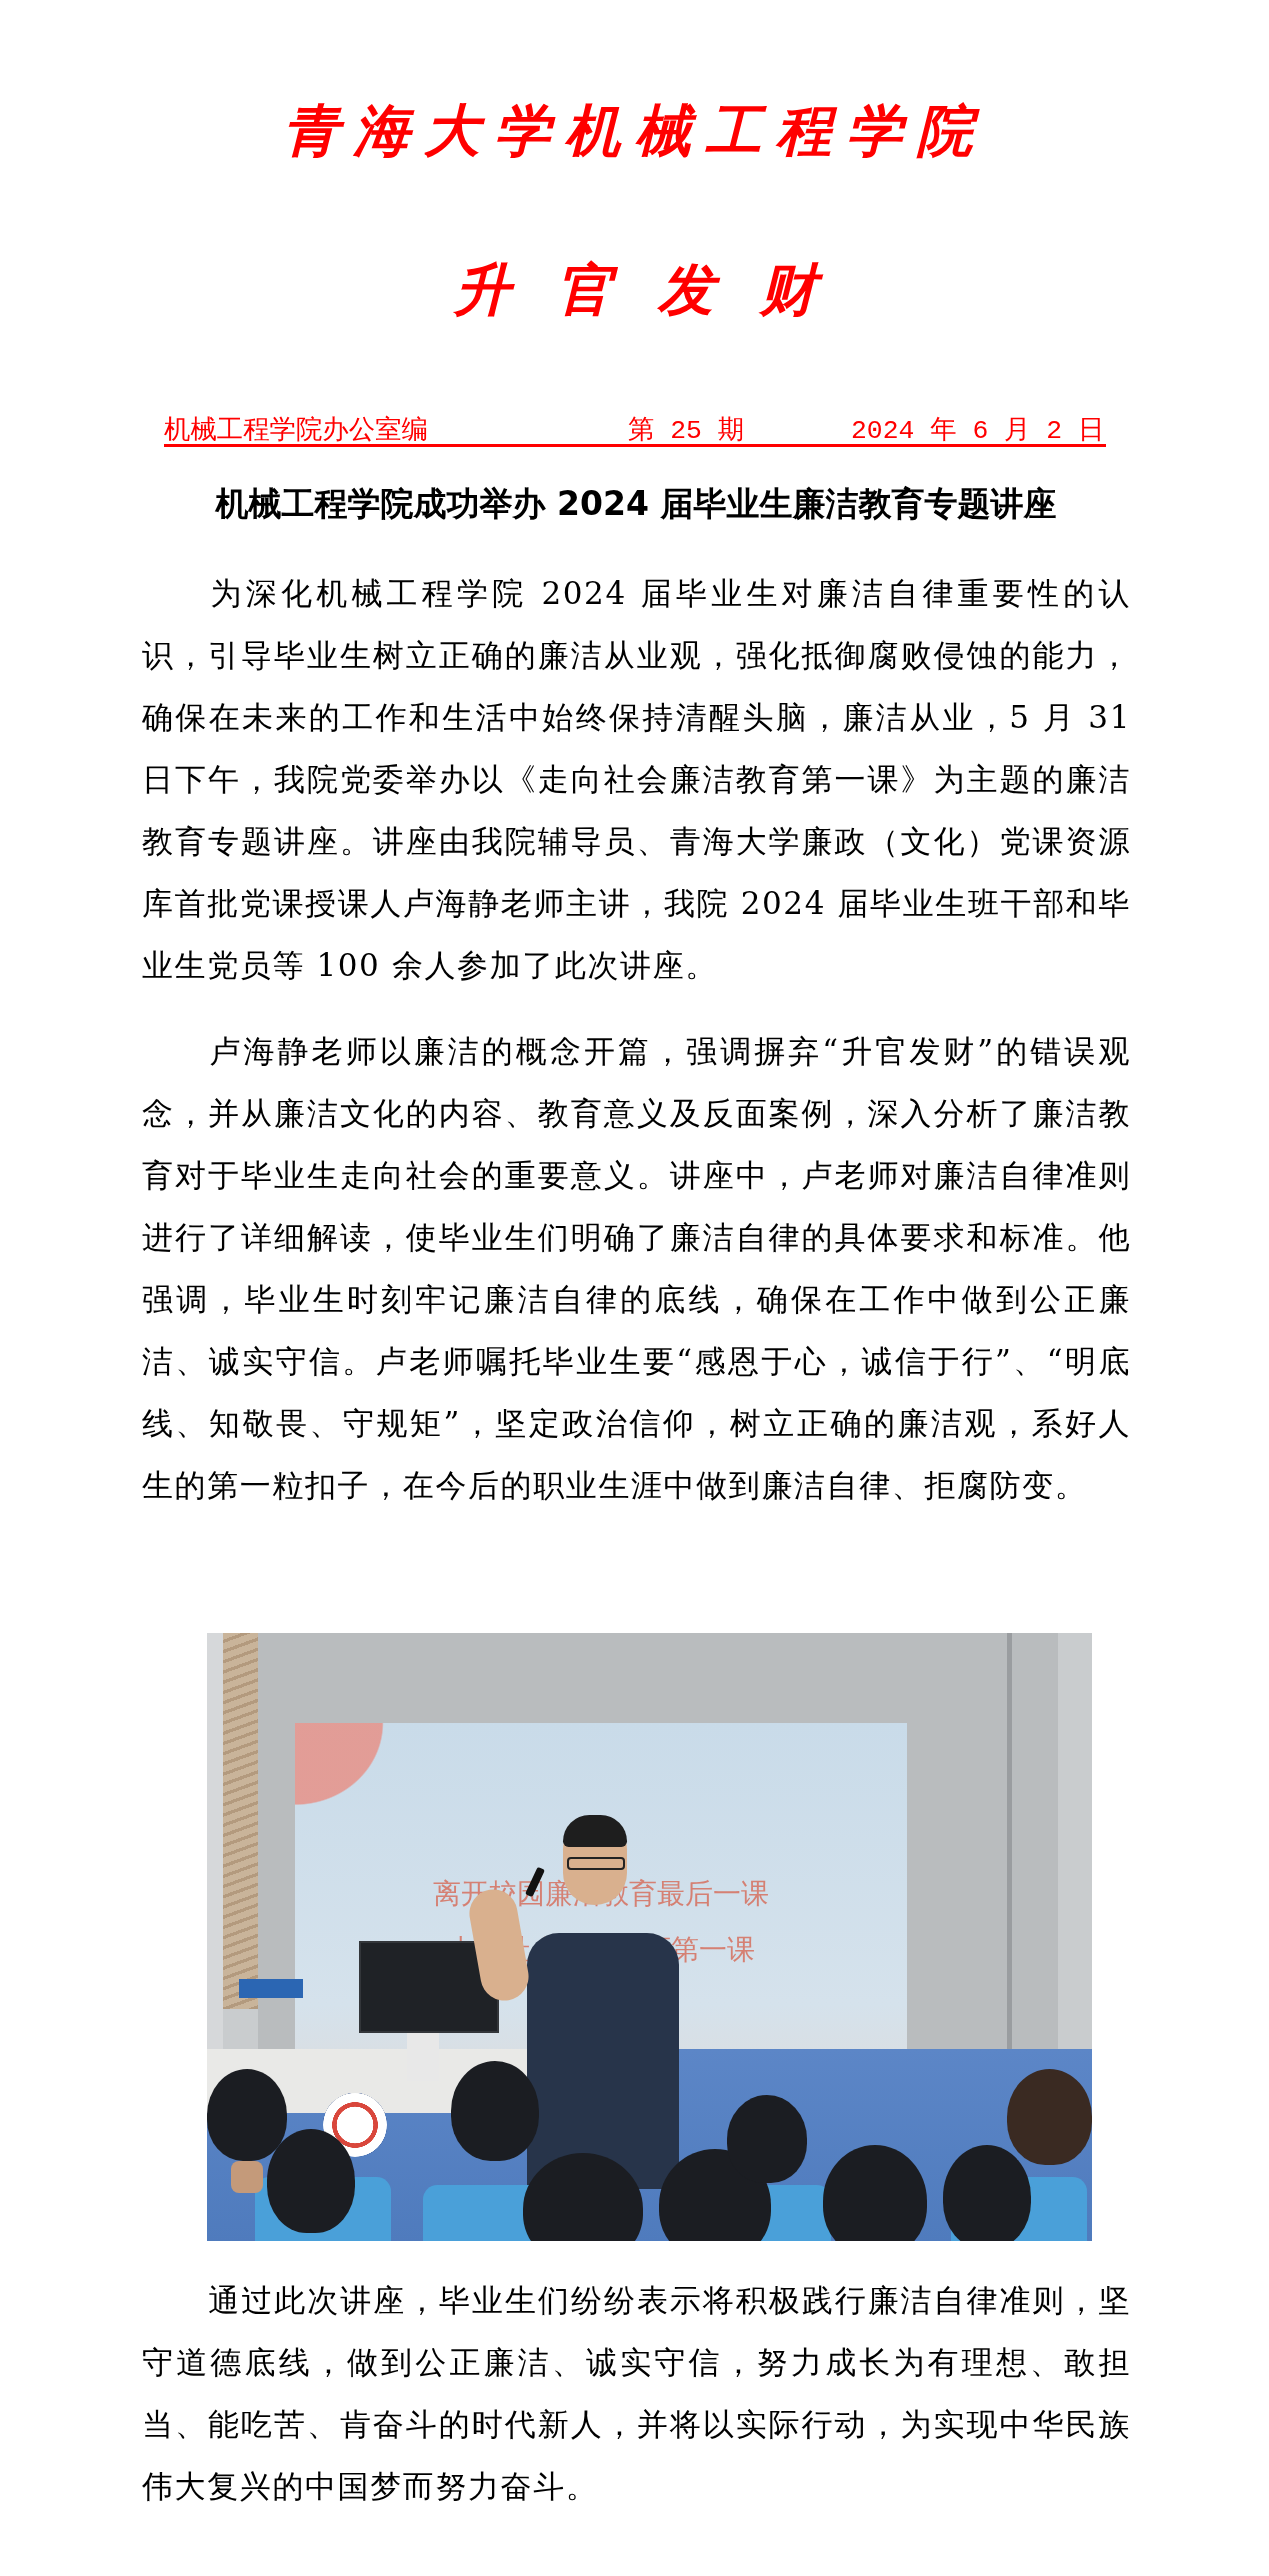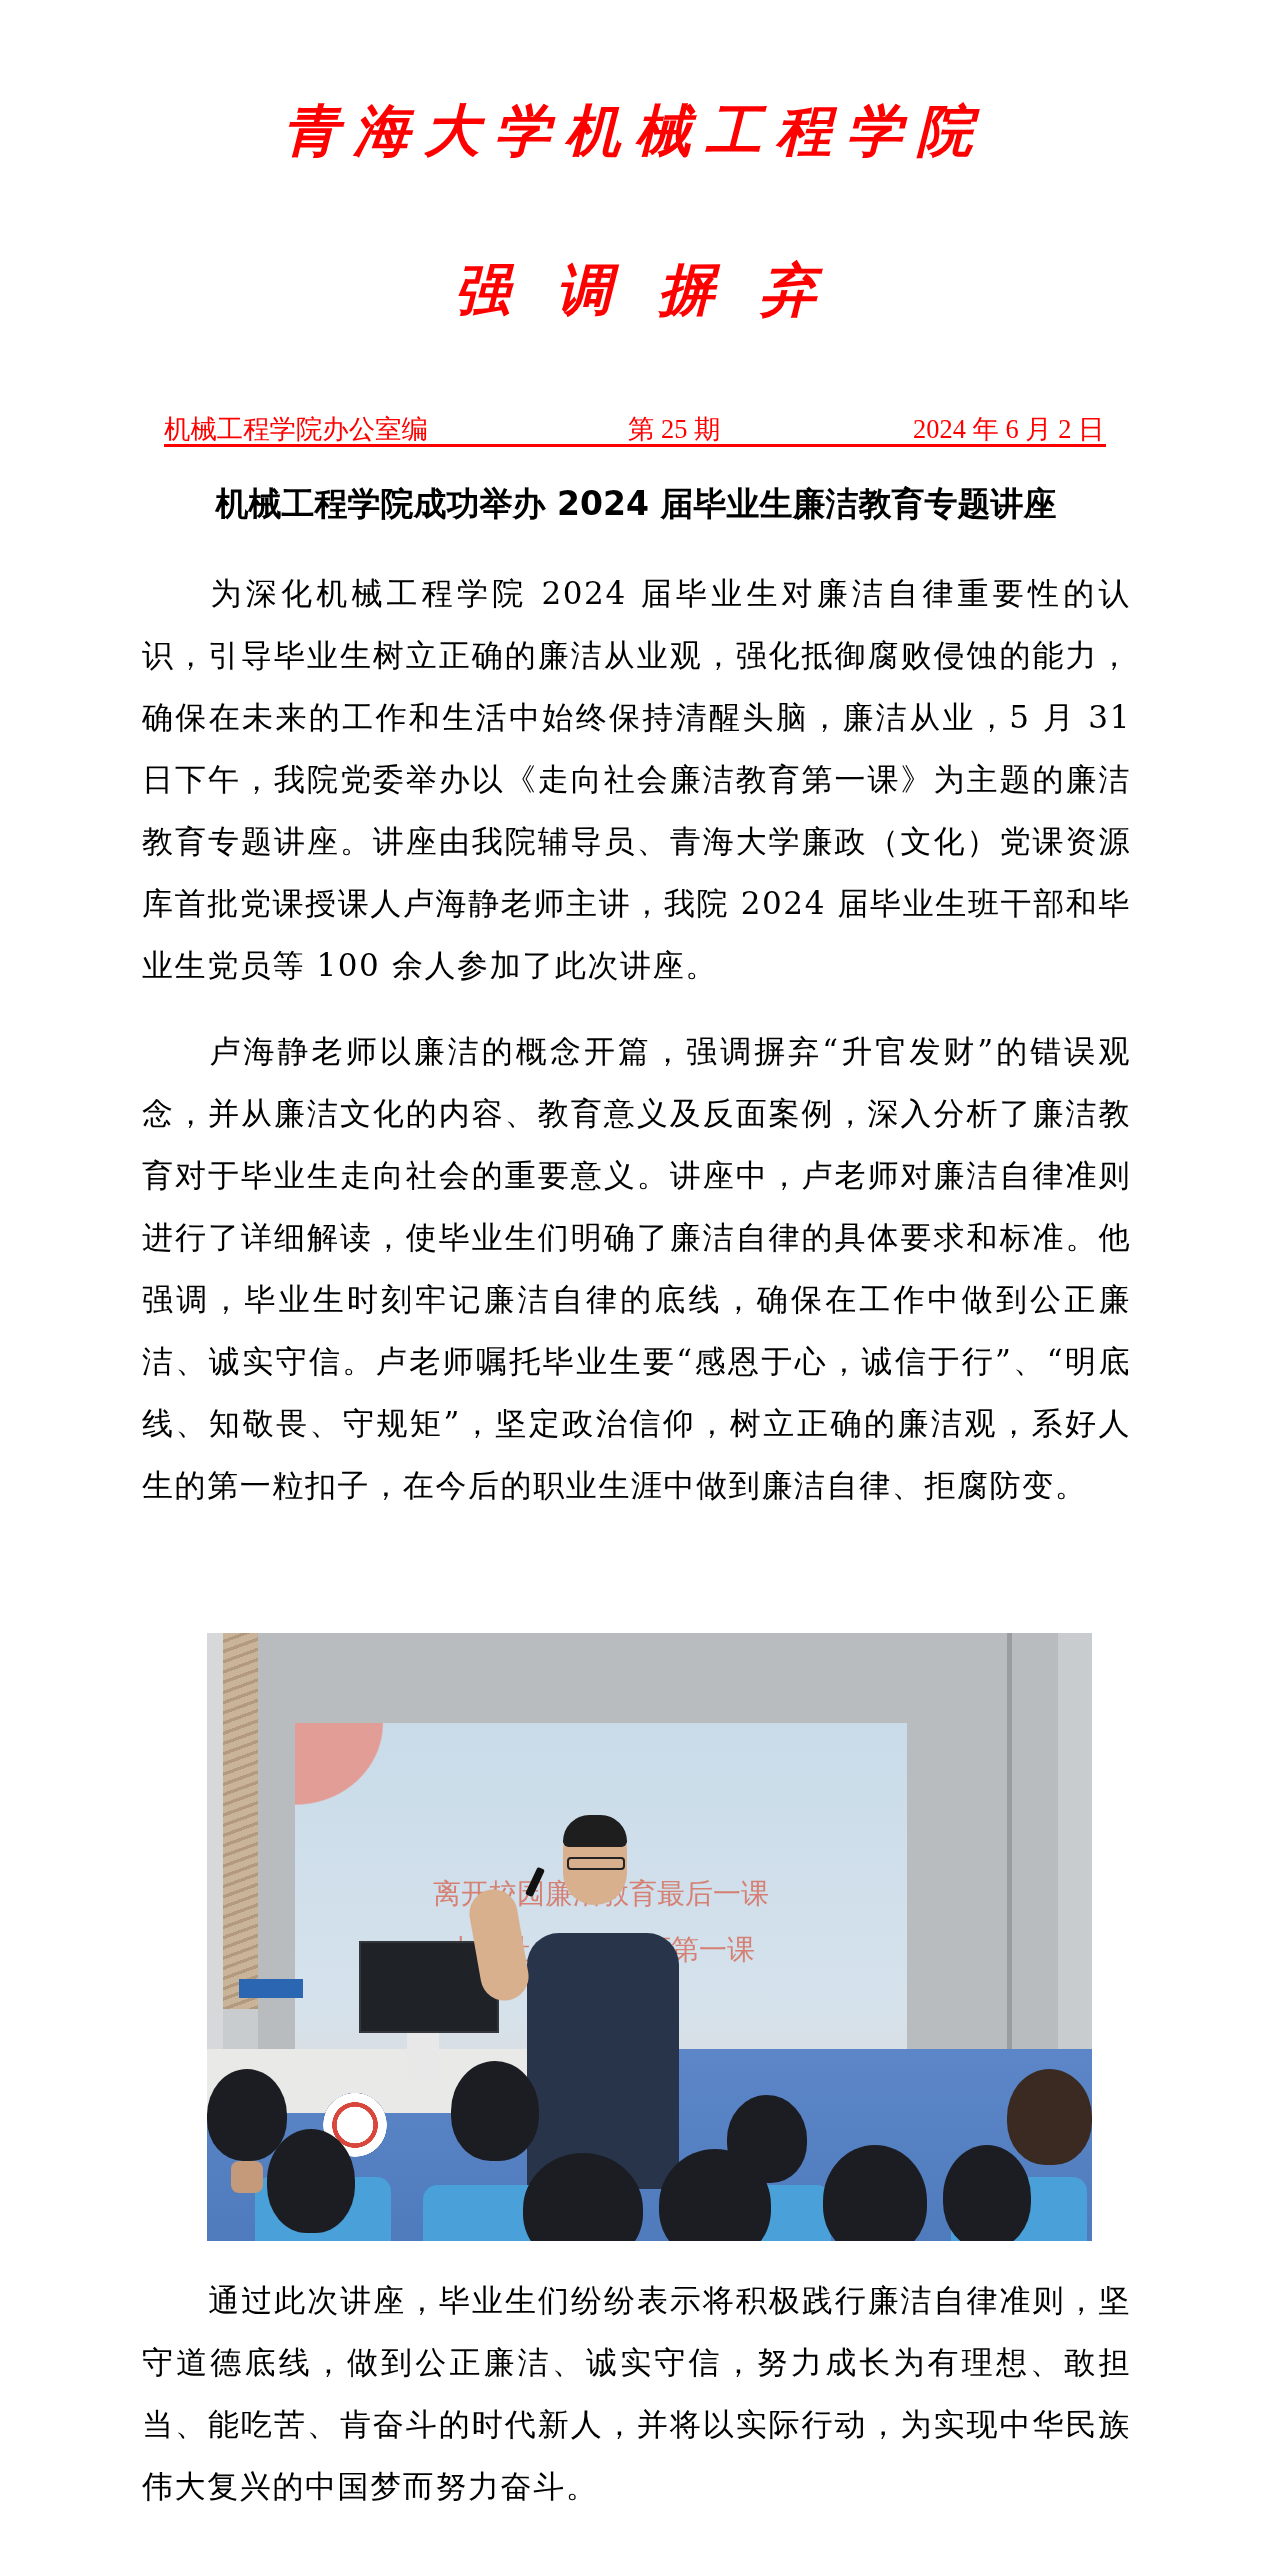--- a/index.html
+++ b/index.html
@@ -6,21 +6,21 @@
   body { width: 1270px; height: 2576px; position: relative; overflow: hidden;
          font-family: "DejaVu Serif", "Liberation Serif", serif; color: #000; }
 
   .masthead { position: absolute; left: 0; width: 1270px; text-align: center; color: #ff0000;
               font-family: "DejaVu Serif", serif; font-weight: bold; font-style: italic; }
   .masthead.t1 { top: 86px; font-size: 56px; letter-spacing: 14.4px; line-height: 88px; }
   .masthead.t2 { top: 245px; font-size: 56px; letter-spacing: 46px; line-height: 88px; padding-left: 46px; box-sizing: border-box; }
 
   .issue-bar { position: absolute; left: 164px; top: 410px; width: 942px; height: 34px;
                border-bottom: 3.2px solid #ff0000; color: #ff0000; font-size: 26.4px;
-               font-family: Liberation Serif, serif; }
+               font-family: Liberation Mono, monospace; }
   .issue-bar span { position: absolute; top: 1.6px; white-space: nowrap; }
   .issue-editor { left: 0; }
   .issue-no { left: 464px; }
   .issue-date { right: 1.6px; }
 
   .article-title { position: absolute; left: 160px; top: 477px; width: 952px; text-align: center;
                    font-family: "DejaVu Sans", sans-serif; font-weight: bold; font-size: 33px;
                    line-height: 53px; white-space: nowrap; }
 
   .para { position: absolute; left: 142px; width: 989px; font-size: 31px; line-height: 62px;
@@ -80,21 +80,21 @@
   .clicker { position: absolute; left: 324px; top: 234px; width: 8px; height: 30px; background: #111;
              transform: rotate(25deg); border-radius: 2.4px; }
   .seat { position: absolute; height: 72px; background: #4aa0d9; border-radius: 14.4px 14.4px 0 0; }
   .head { position: absolute; border-radius: 50% 50% 45% 45%; background: #1b1d22; }
   .neck { position: absolute; background: #c49a7a; border-radius: 8px; }
 </style>
 </head>
 <body>
 
 <div class="masthead t1">青海大学机械工程学院</div>
-<div class="masthead t2">强调摒弃</div>
+<div class="masthead t2">升官发财</div>
 
 <div class="issue-bar">
   <span class="issue-editor">机械工程学院办公室编</span>
   <span class="issue-no">第 25 期</span>
   <span class="issue-date">2024 年 6 月 2 日</span>
 </div>
 
 <div class="article-title">机械工程学院成功举办 2024 届毕业生廉洁教育专题讲座</div>
 
 <div class="para p1"><span class="indent"></span><span>为深化机械工程学院 2024 届毕业生对廉洁自律重要性的认识，引导毕业生树立正确的廉洁从业观，强化抵御腐败侵蚀的能力，确保在未来的工作和生活中始终保持清醒头脑，廉洁从业，5 月 31 日下午，我院党委举办以《走向社会廉洁教育第一课》为主题的廉洁教育专题讲座。讲座由我院辅导员、青海大学廉政（文化）党课资源库首批党课授课人卢海静老师主讲，我院 2024 届毕业生班干部和毕业生党员等 100 余人参加了此次讲座。</span></div>

